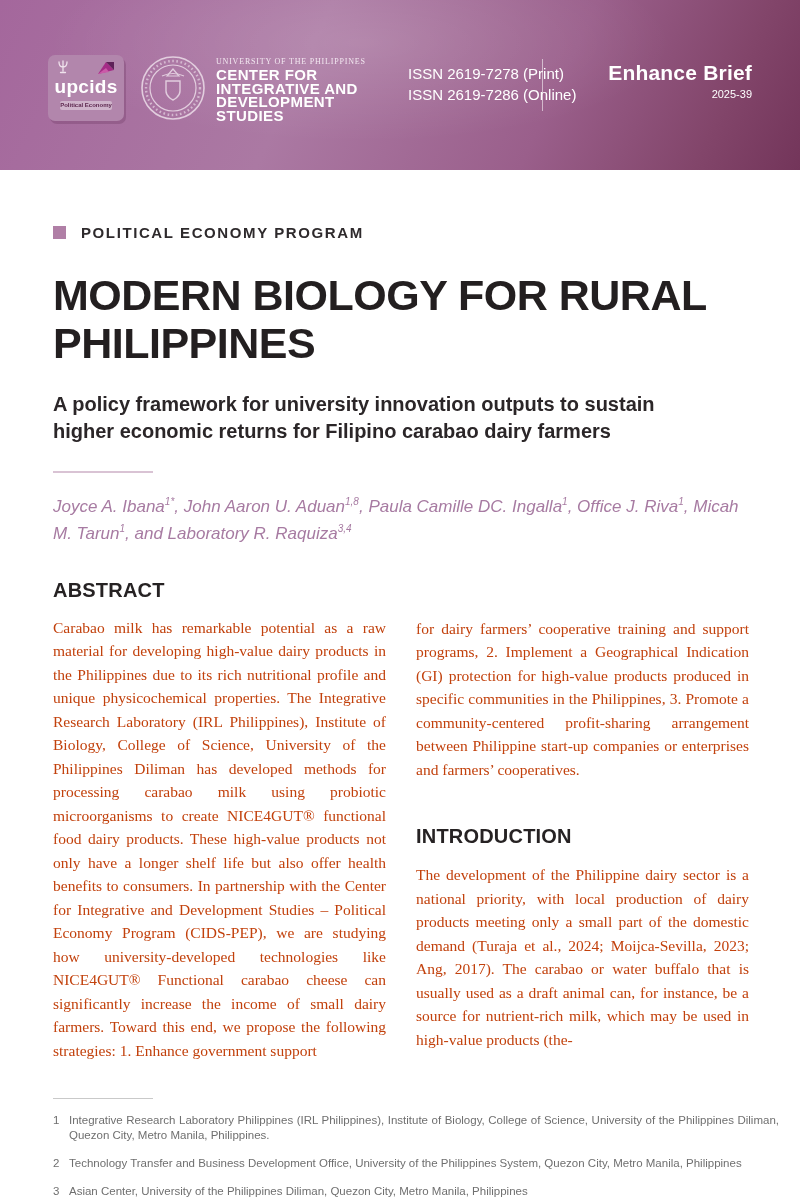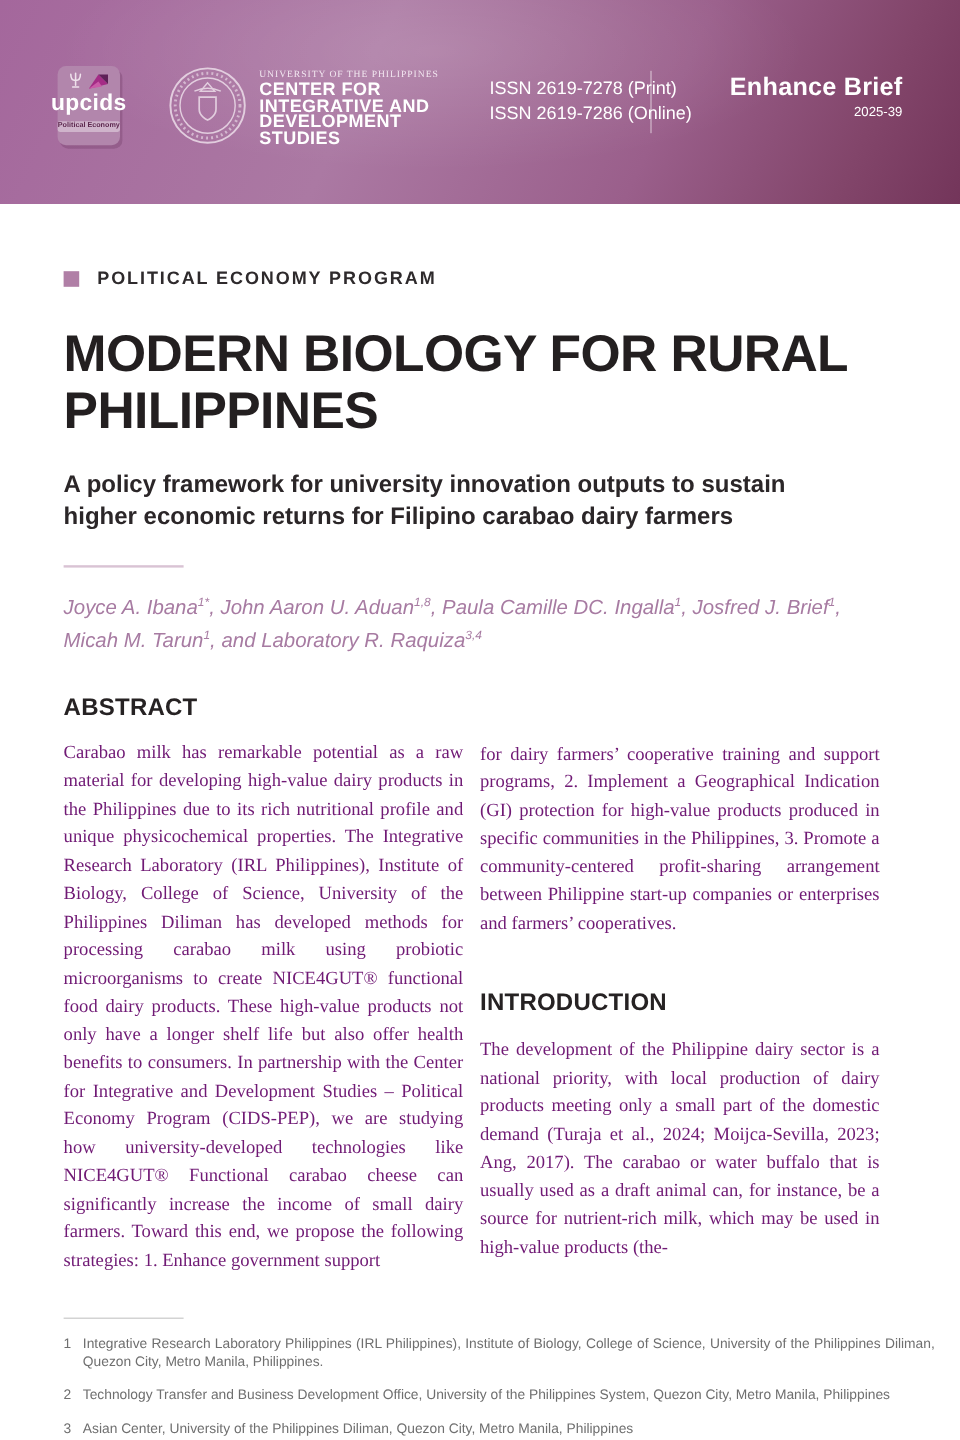--- a/index.html
+++ b/index.html
@@ -13,21 +13,21 @@
   
   .banner {
     position:relative; height:170px;
     background:
       radial-gradient(ellipse 60% 90% at 45% 25%, rgba(255,255,255,0.14), rgba(255,255,255,0) 65%),
       linear-gradient(115deg, #a4679c 0%, #ab79a3 38%, #9a5f8b 68%, #82456a 88%, #73355a 100%);
   }
   .banner-inner { position:absolute; left:48px; right:48px; top:55px; height:70px; }
 
   .upcids-logo {
-    position:absolute; left:0; top:0; width:52px; height:66px;
+    position:absolute; left:0; top:0; width:76px; height:66px;
     background:#b286ac; border-radius:7px; box-shadow:2px 3px 0 rgba(90,40,80,0.25);
     display:flex; flex-direction:column; align-items:center; padding-top:5px;
   }
   .upcids-logo .logo-icons { display:flex; width:100%; justify-content:space-between; padding:0 8px; height:16px; }
   .upcids-logo .acronym { color:#ffffff; font-weight:bold; font-size:19px; letter-spacing:0.3px; line-height:22px; }
   .upcids-logo .strip {
     margin-top:3px; width:52px; background:rgba(255,255,255,0.38);
     border-radius:2px; text-align:center; font-size:6px; line-height:9px;
     color:#5e2950; font-weight:bold;
   }
@@ -66,30 +66,30 @@
   }
 
   .author-divider { margin-top:26px; width:100px; height:2px; background:#d9c3d4; }
 
   .authors {
     margin-top:20px; font-style:italic; font-size:17px; line-height:1.6;
     color:#a77ba2; max-width:690px;
   }
   .authors sup { font-size:10px; }
 
-  .columns { display:flex; gap:14px; margin-top:32px; }
+  .columns { display:flex; gap:30px; margin-top:32px; }
   .col { width:333px; }
   .col-right { padding-top:38px; }
 
   .section-heading { font-size:20px; font-weight:bold; letter-spacing:0.2px; color:#262223; margin-bottom:14px; }
   .intro-heading { margin-top:44px; margin-bottom:15px; }
 
   .body-text {
     font-family:"Liberation Serif", serif; font-size:15.5px; line-height:23.5px;
-    color:#701a75; text-align:justify;
+    color:#c2410c; text-align:justify;
   }
 
   
   .footnotes { margin-top:36px; }
   .footnote-divider { width:100px; height:1px; background:#c9c9c9; margin-bottom:14px; }
   .footnote { display:flex; gap:6px; margin-bottom:13px; font-size:11.5px; line-height:15px; color:#6f6f6f; }
   .footnote .fn-num { flex:0 0 10px; }
   .footnote .fn-text { flex:1; text-align:justify; }
 </style>
 </head>
@@ -161,21 +161,21 @@
       <span class="program-square"></span>
       <span class="program-label">POLITICAL ECONOMY PROGRAM</span>
     </div>
 
     <h1 class="doc-title">MODERN BIOLOGY FOR RURAL PHILIPPINES</h1>
 
     <div class="doc-subtitle">A policy framework for university innovation outputs to sustain higher economic returns for Filipino carabao dairy farmers</div>
 
     <div class="author-divider"></div>
 
-    <div class="authors"><span>Joyce A. Ibana</span><sup>1*</sup>, <span>John Aaron U. Aduan</span><sup>1,8</sup>, <span>Paula Camille DC. Ingalla</span><sup>1</sup>, <span>Josfred J. Brief</span><sup>1</sup>, <span>Micah M. Tarun</span><sup>1</sup>, and <span>Laboratory R. Raquiza</span><sup>3,4</sup></div>
+    <div class="authors"><span>Joyce A. Ibana</span><sup>1*</sup>, <span>John Aaron U. Aduan</span><sup>1,8</sup>, <span>Paula Camille DC. Ingalla</span><sup>1</sup>, <span>Office J. Riva</span><sup>1</sup>, <span>Micah M. Tarun</span><sup>1</sup>, and <span>Laboratory R. Raquiza</span><sup>3,4</sup></div>
 
     <div class="columns">
       <div class="col">
         <h2 class="section-heading">ABSTRACT</h2>
         <p class="body-text">Carabao milk has remarkable potential as a raw material for developing high-value dairy products in the Philippines due to its rich nutritional profile and unique physicochemical properties. The Integrative Research Laboratory (IRL Philippines), Institute of Biology, College of Science, University of the Philippines Diliman has developed methods for processing carabao milk using probiotic microorganisms to create NICE4GUT® functional food dairy products. These high-value products not only have a longer shelf life but also offer health benefits to consumers. In partnership with the Center for Integrative and Development Studies – Political Economy Program (CIDS-PEP), we are studying how university-developed technologies like NICE4GUT® Functional carabao cheese can significantly increase the income of small dairy farmers. Toward this end, we propose the following strategies: 1. Enhance government support</p>
       </div>
       <div class="col col-right">
         <p class="body-text">for dairy farmers’ cooperative training and support programs, 2. Implement a Geographical Indication (GI) protection for high-value products produced in specific communities in the Philippines, 3. Promote a community-centered profit-sharing arrangement between Philippine start-up companies or enterprises and farmers’ cooperatives.</p>
         <h2 class="section-heading intro-heading">INTRODUCTION</h2>
         <p class="body-text">The development of the Philippine dairy sector is a national priority, with local production of dairy products meeting only a small part of the domestic demand (Turaja et al., 2024; Moijca-Sevilla, 2023; Ang, 2017). The carabao or water buffalo that is usually used as a draft animal can, for instance,  be a source for nutrient-rich milk, which may be used in high-value products (the-</p>

